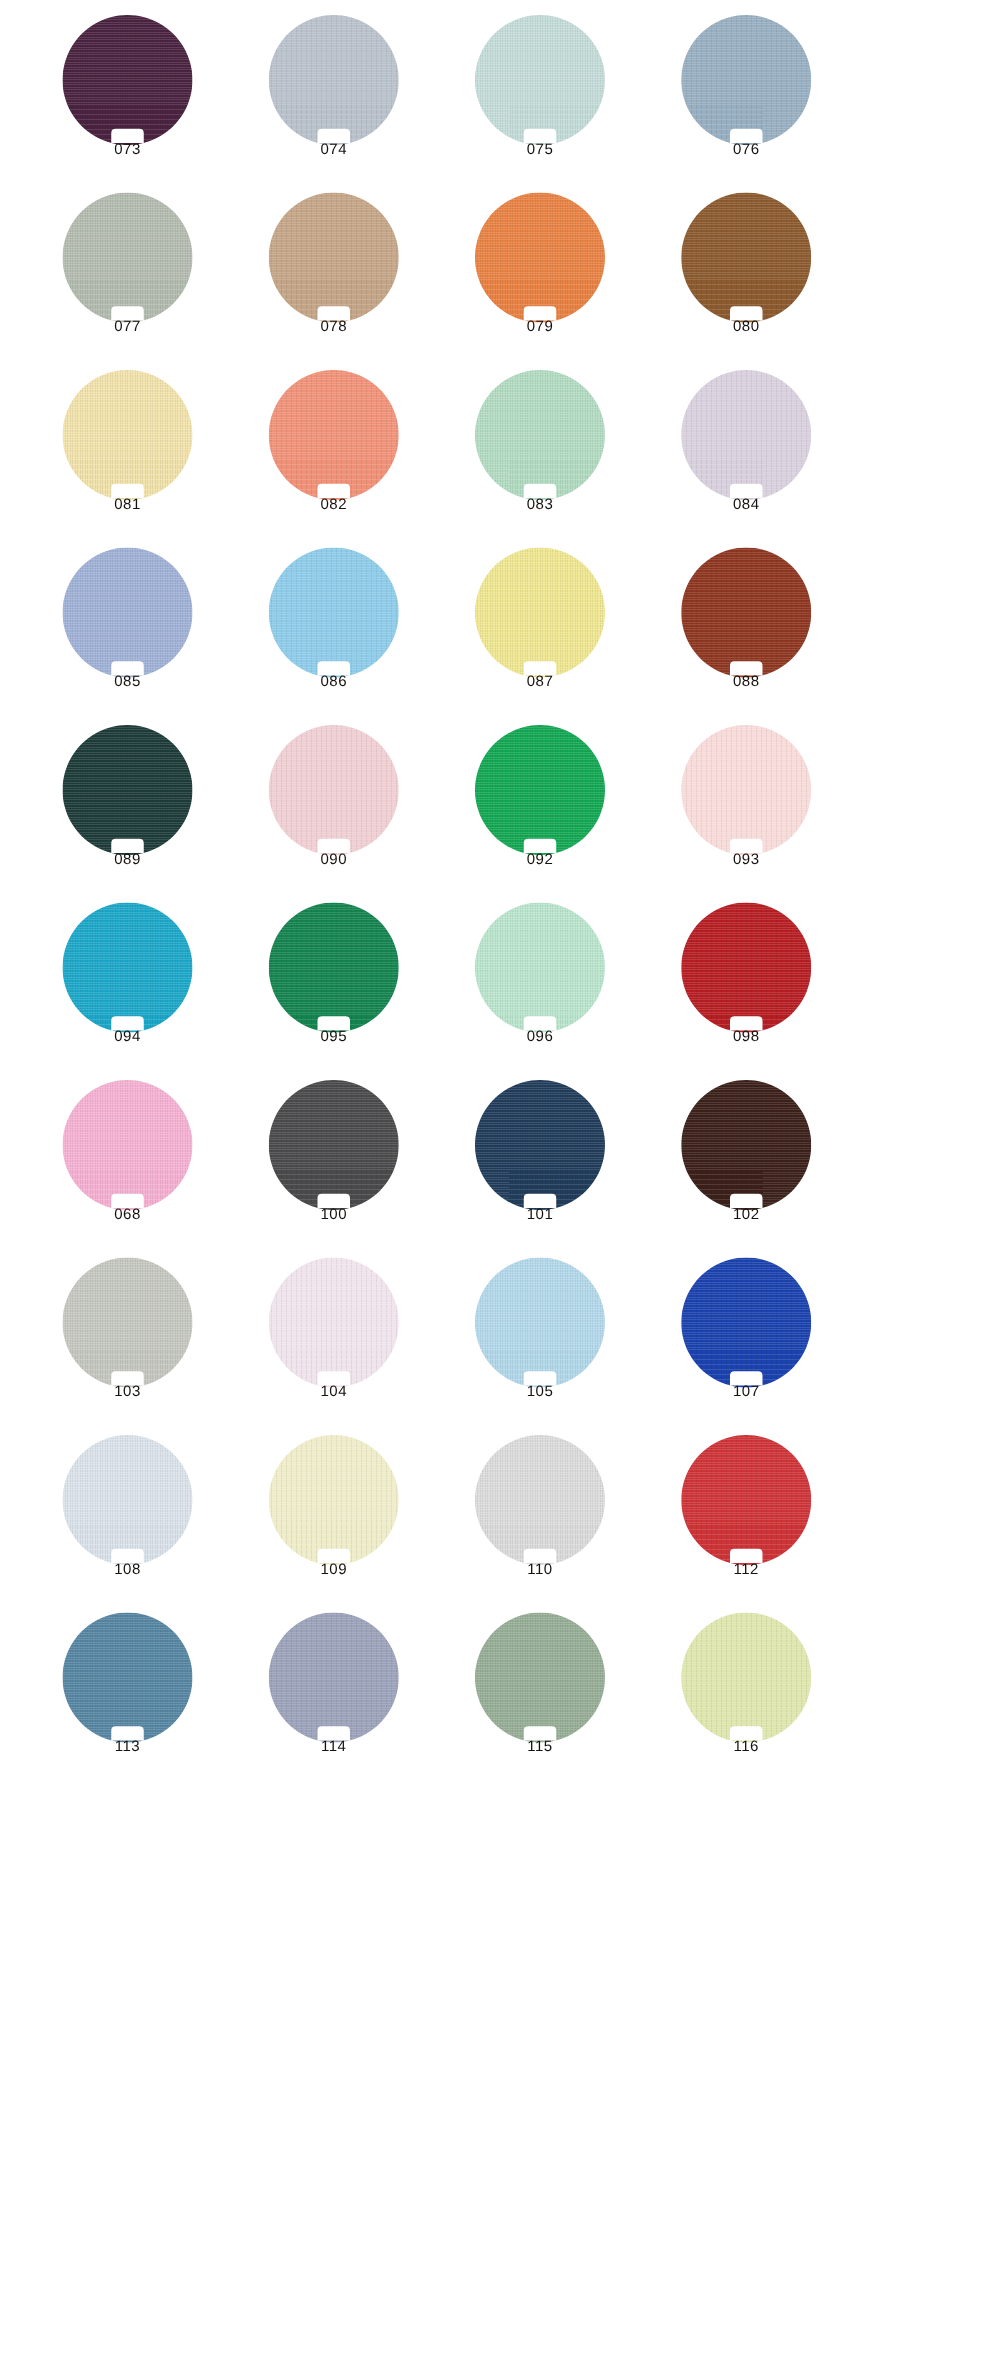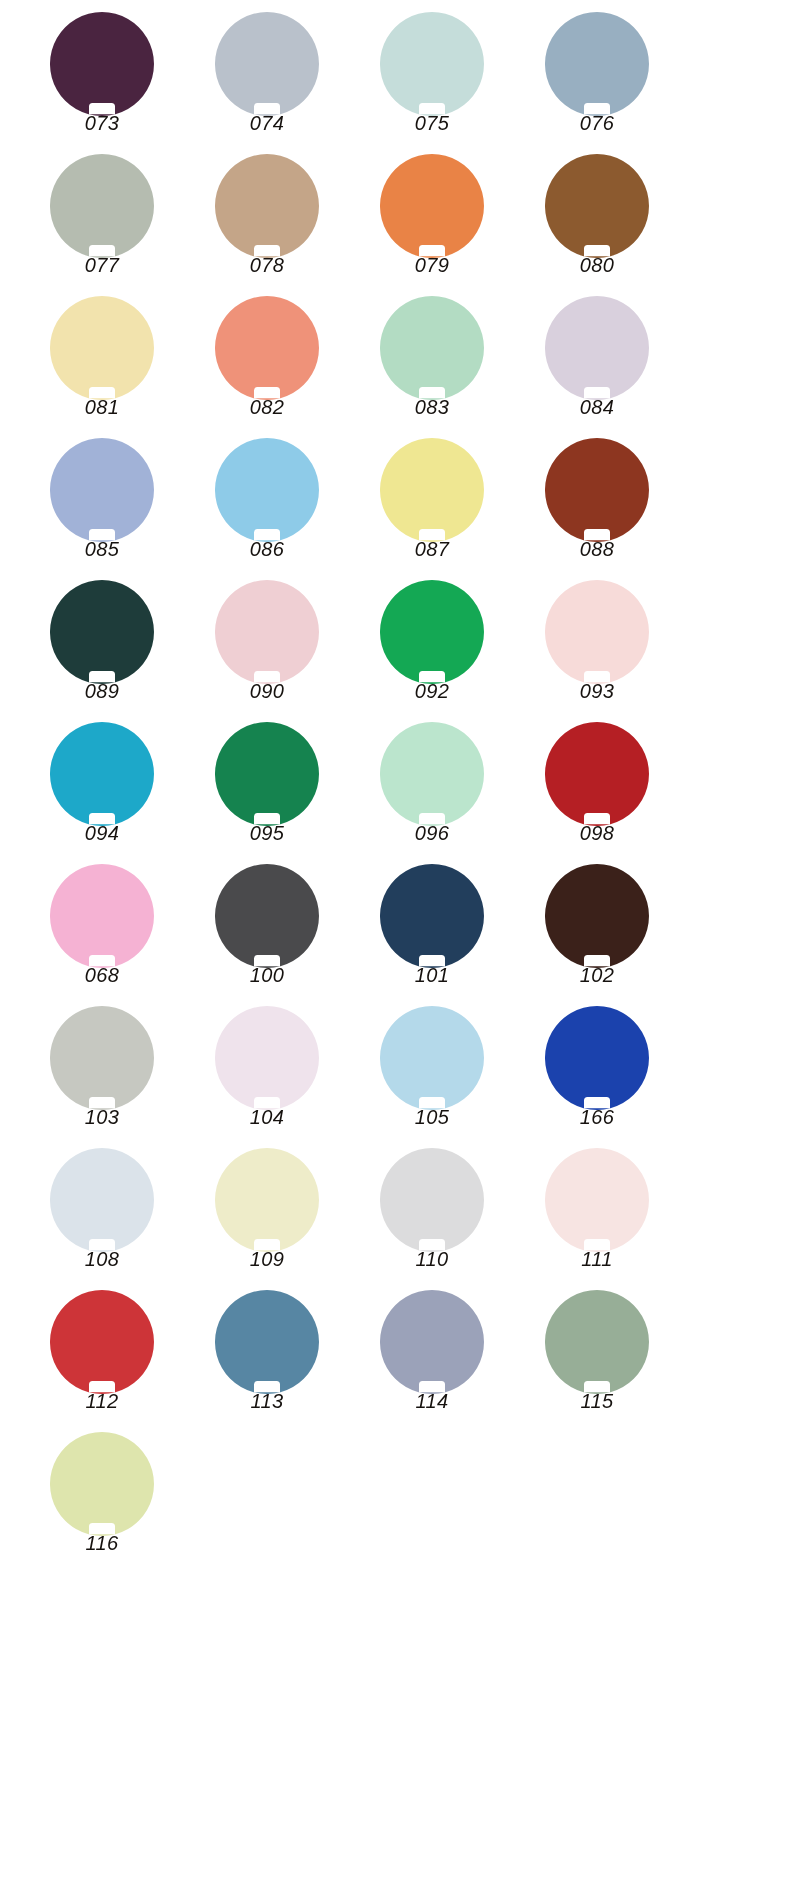--- a/index.html
+++ b/index.html
@@ -68,25 +68,24 @@
         rgba(255,255,255,0.0) 0.5px,
         rgba(255,255,255,0.0) 2px);
   }
 
   .chip-label {
     position: absolute;
     left: 0;
     top: 100px;
     width: 160px;
     text-align: center;
-    font-size: 20px;
+    font-size: 12px;
     letter-spacing: 0.4px;
     color: #16120f;
     font-family: "Liberation Sans", sans-serif;
-    font-style: italic;
   }
 </style>
 </head>
 <body>
 
 <div id="swatch-grid">
     <div class="swatch-cell">
       <div class="chip-wrap">
         <svg class="chip" width="104" height="104" viewBox="0 0 104 104">
           <path d="M 52 0 A 52 52 0 1 1 51.99 0 Z M 39 102.34878350069641 L 39 94.5 Q 39 91 42.5 91 L 61.5 91 Q 65 91 65 94.5 L 65 102.34878350069641 Z" fill-rule="evenodd" fill="#4a2440"></path>
@@ -365,21 +364,21 @@
       </div>
       <div class="chip-label">105</div>
     </div>
     <div class="swatch-cell">
       <div class="chip-wrap">
         <svg class="chip" width="104" height="104" viewBox="0 0 104 104">
           <path d="M 52 0 A 52 52 0 1 1 51.99 0 Z M 39 102.34878350069641 L 39 94.5 Q 39 91 42.5 91 L 61.5 91 Q 65 91 65 94.5 L 65 102.34878350069641 Z" fill-rule="evenodd" fill="#1b42ad"></path>
         </svg>
         <div class="chip-texture" style="clip-path: path(evenodd, &quot;M 52 0 A 52 52 0 1 1 51.99 0 Z M 39 102.349 L 39 94.5 Q 39 91 42.5 91 L 61.5 91 Q 65 91 65 94.5 L 65 102.349 Z&quot;);"></div>
       </div>
-      <div class="chip-label">166</div>
+      <div class="chip-label">107</div>
     </div>
     <div class="swatch-cell">
       <div class="chip-wrap">
         <svg class="chip" width="104" height="104" viewBox="0 0 104 104">
           <path d="M 52 0 A 52 52 0 1 1 51.99 0 Z M 39 102.34878350069641 L 39 94.5 Q 39 91 42.5 91 L 61.5 91 Q 65 91 65 94.5 L 65 102.34878350069641 Z" fill-rule="evenodd" fill="#dbe3ea"></path>
         </svg>
         <div class="chip-texture" style="clip-path: path(evenodd, &quot;M 52 0 A 52 52 0 1 1 51.99 0 Z M 39 102.349 L 39 94.5 Q 39 91 42.5 91 L 61.5 91 Q 65 91 65 94.5 L 65 102.349 Z&quot;);"></div>
       </div>
       <div class="chip-label">108</div>
     </div>
@@ -397,29 +396,20 @@
         <svg class="chip" width="104" height="104" viewBox="0 0 104 104">
           <path d="M 52 0 A 52 52 0 1 1 51.99 0 Z M 39 102.34878350069641 L 39 94.5 Q 39 91 42.5 91 L 61.5 91 Q 65 91 65 94.5 L 65 102.34878350069641 Z" fill-rule="evenodd" fill="#dcdcdd"></path>
         </svg>
         <div class="chip-texture" style="clip-path: path(evenodd, &quot;M 52 0 A 52 52 0 1 1 51.99 0 Z M 39 102.349 L 39 94.5 Q 39 91 42.5 91 L 61.5 91 Q 65 91 65 94.5 L 65 102.349 Z&quot;);"></div>
       </div>
       <div class="chip-label">110</div>
     </div>
     <div class="swatch-cell">
       <div class="chip-wrap">
         <svg class="chip" width="104" height="104" viewBox="0 0 104 104">
-          <path d="M 52 0 A 52 52 0 1 1 51.99 0 Z M 39 102.34878350069641 L 39 94.5 Q 39 91 42.5 91 L 61.5 91 Q 65 91 65 94.5 L 65 102.34878350069641 Z" fill-rule="evenodd" fill="#f7e4e2"></path>
-        </svg>
-        <div class="chip-texture" style="clip-path: path(evenodd, &quot;M 52 0 A 52 52 0 1 1 51.99 0 Z M 39 102.349 L 39 94.5 Q 39 91 42.5 91 L 61.5 91 Q 65 91 65 94.5 L 65 102.349 Z&quot;);"></div>
-      </div>
-      <div class="chip-label">111</div>
-    </div>
-    <div class="swatch-cell">
-      <div class="chip-wrap">
-        <svg class="chip" width="104" height="104" viewBox="0 0 104 104">
           <path d="M 52 0 A 52 52 0 1 1 51.99 0 Z M 39 102.34878350069641 L 39 94.5 Q 39 91 42.5 91 L 61.5 91 Q 65 91 65 94.5 L 65 102.34878350069641 Z" fill-rule="evenodd" fill="#cd3438"></path>
         </svg>
         <div class="chip-texture" style="clip-path: path(evenodd, &quot;M 52 0 A 52 52 0 1 1 51.99 0 Z M 39 102.349 L 39 94.5 Q 39 91 42.5 91 L 61.5 91 Q 65 91 65 94.5 L 65 102.349 Z&quot;);"></div>
       </div>
       <div class="chip-label">112</div>
     </div>
     <div class="swatch-cell">
       <div class="chip-wrap">
         <svg class="chip" width="104" height="104" viewBox="0 0 104 104">
           <path d="M 52 0 A 52 52 0 1 1 51.99 0 Z M 39 102.34878350069641 L 39 94.5 Q 39 91 42.5 91 L 61.5 91 Q 65 91 65 94.5 L 65 102.34878350069641 Z" fill-rule="evenodd" fill="#5786a3"></path>

